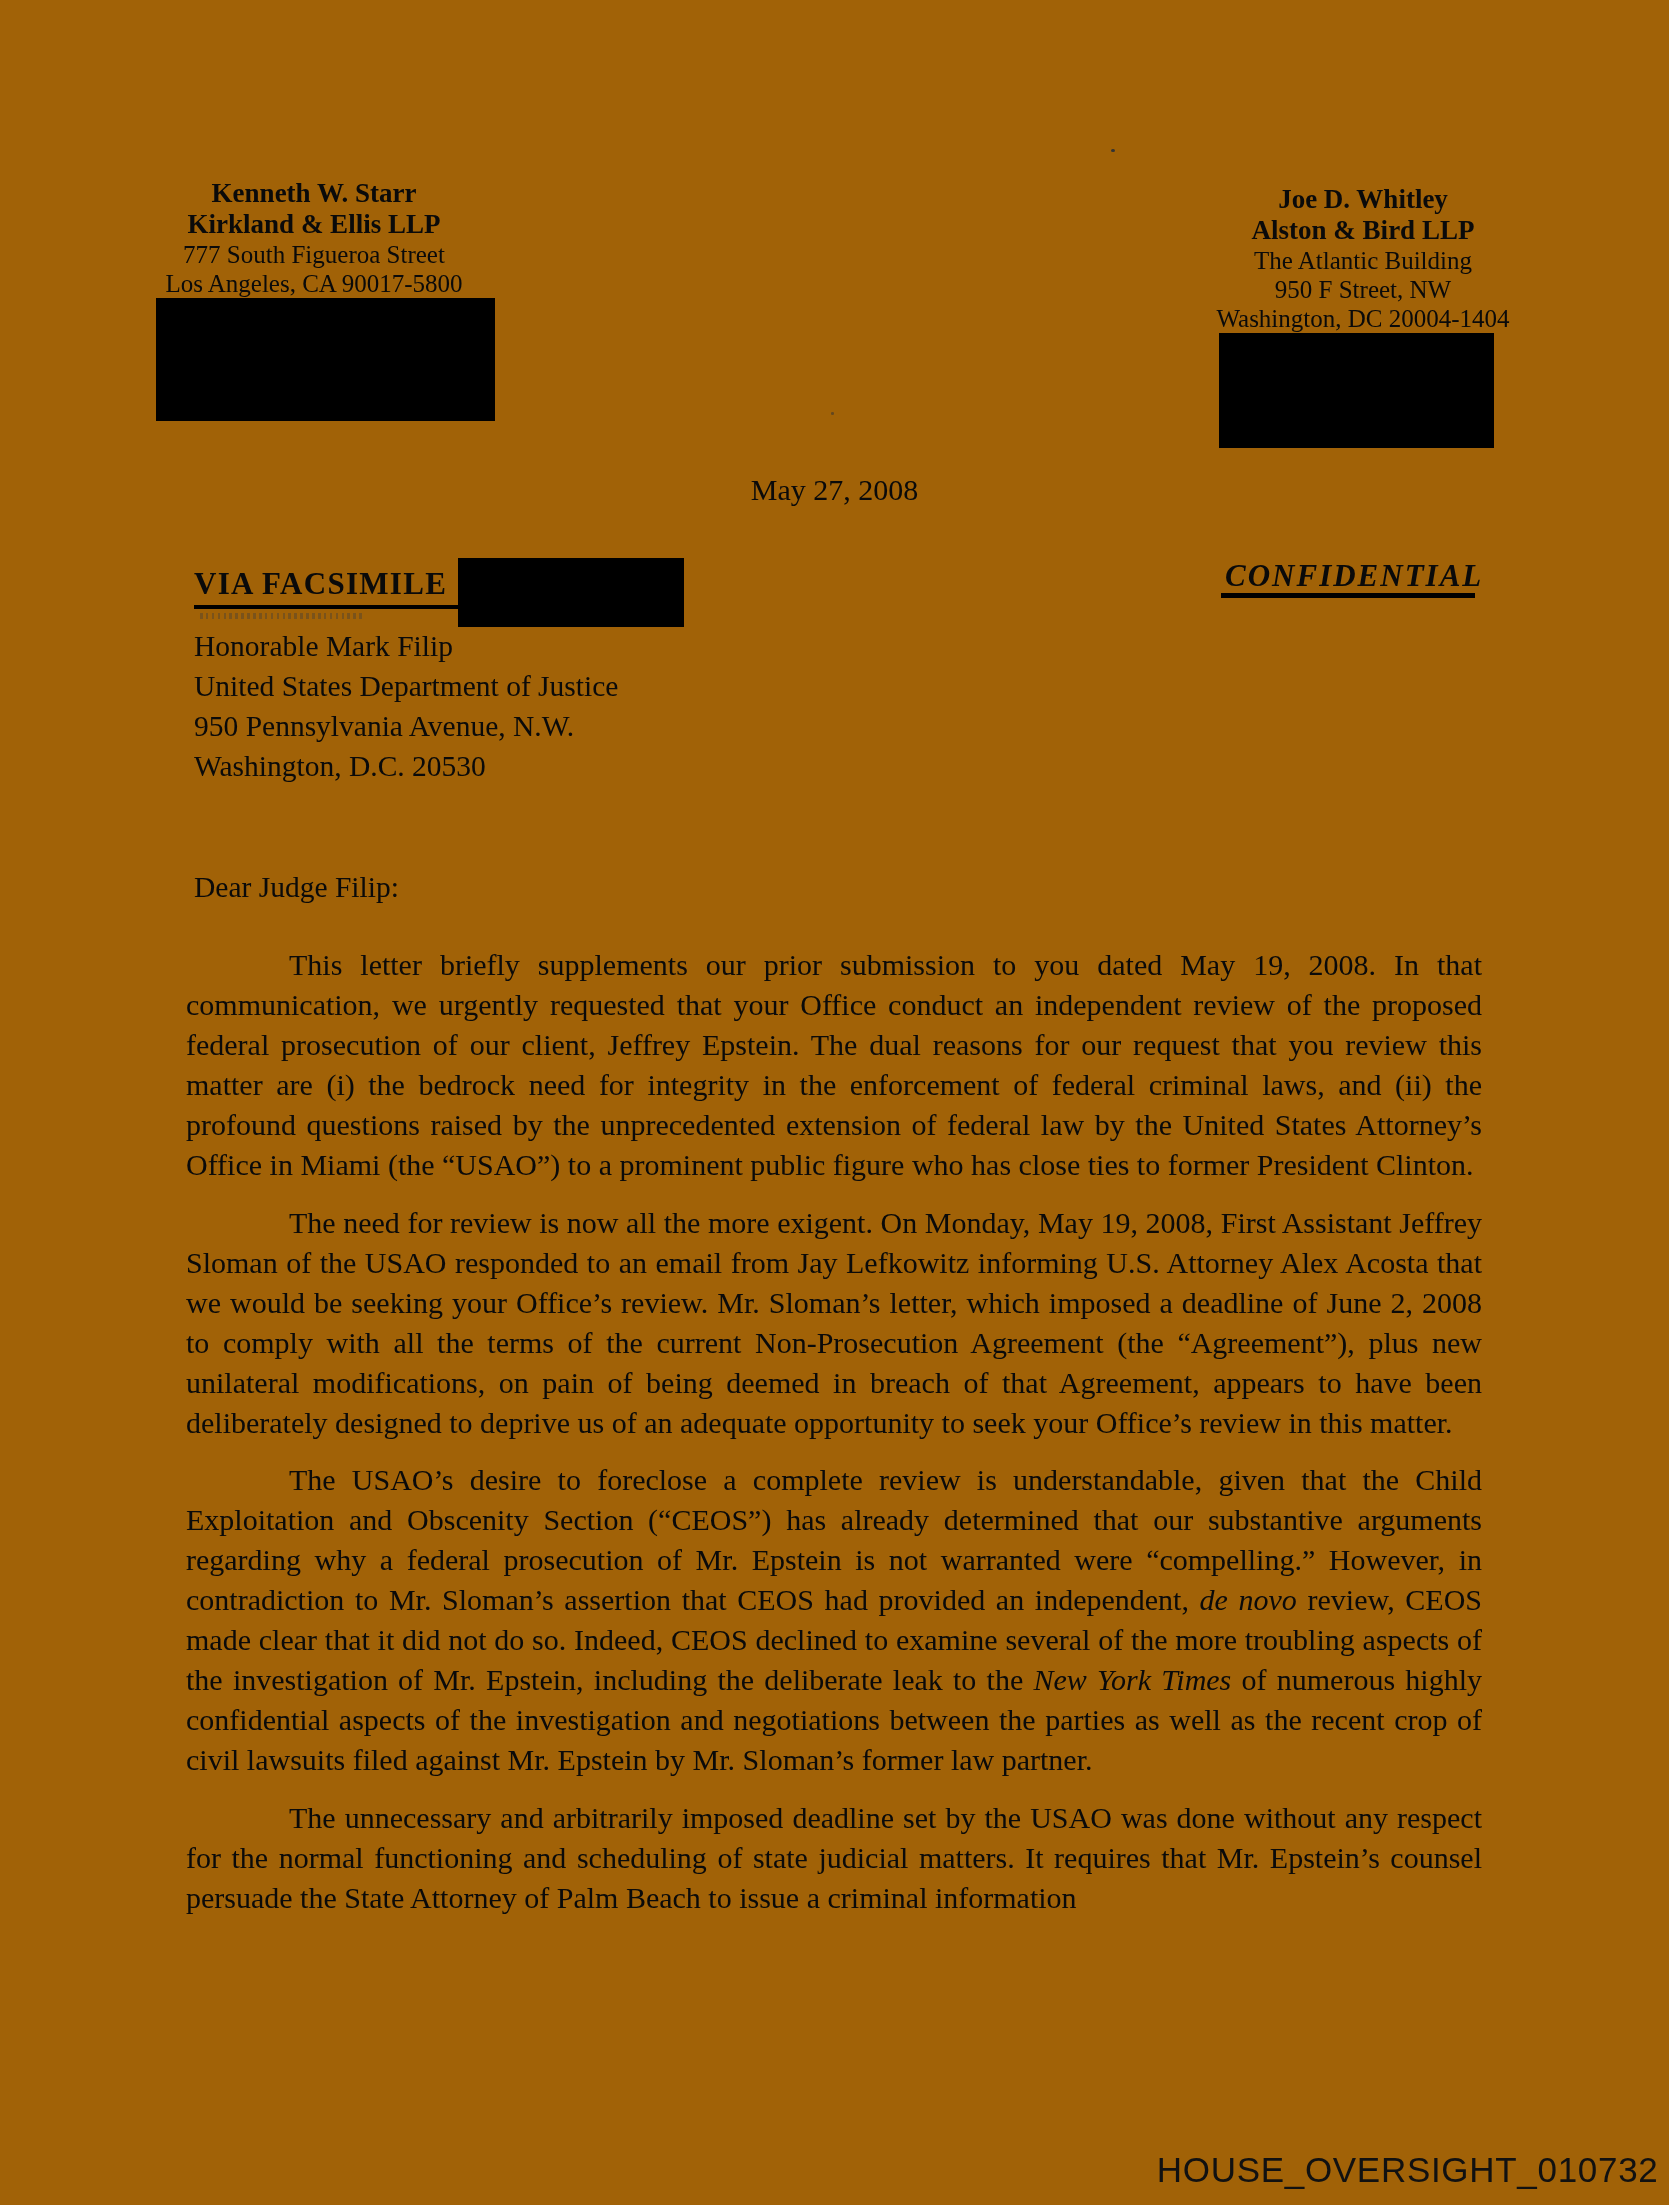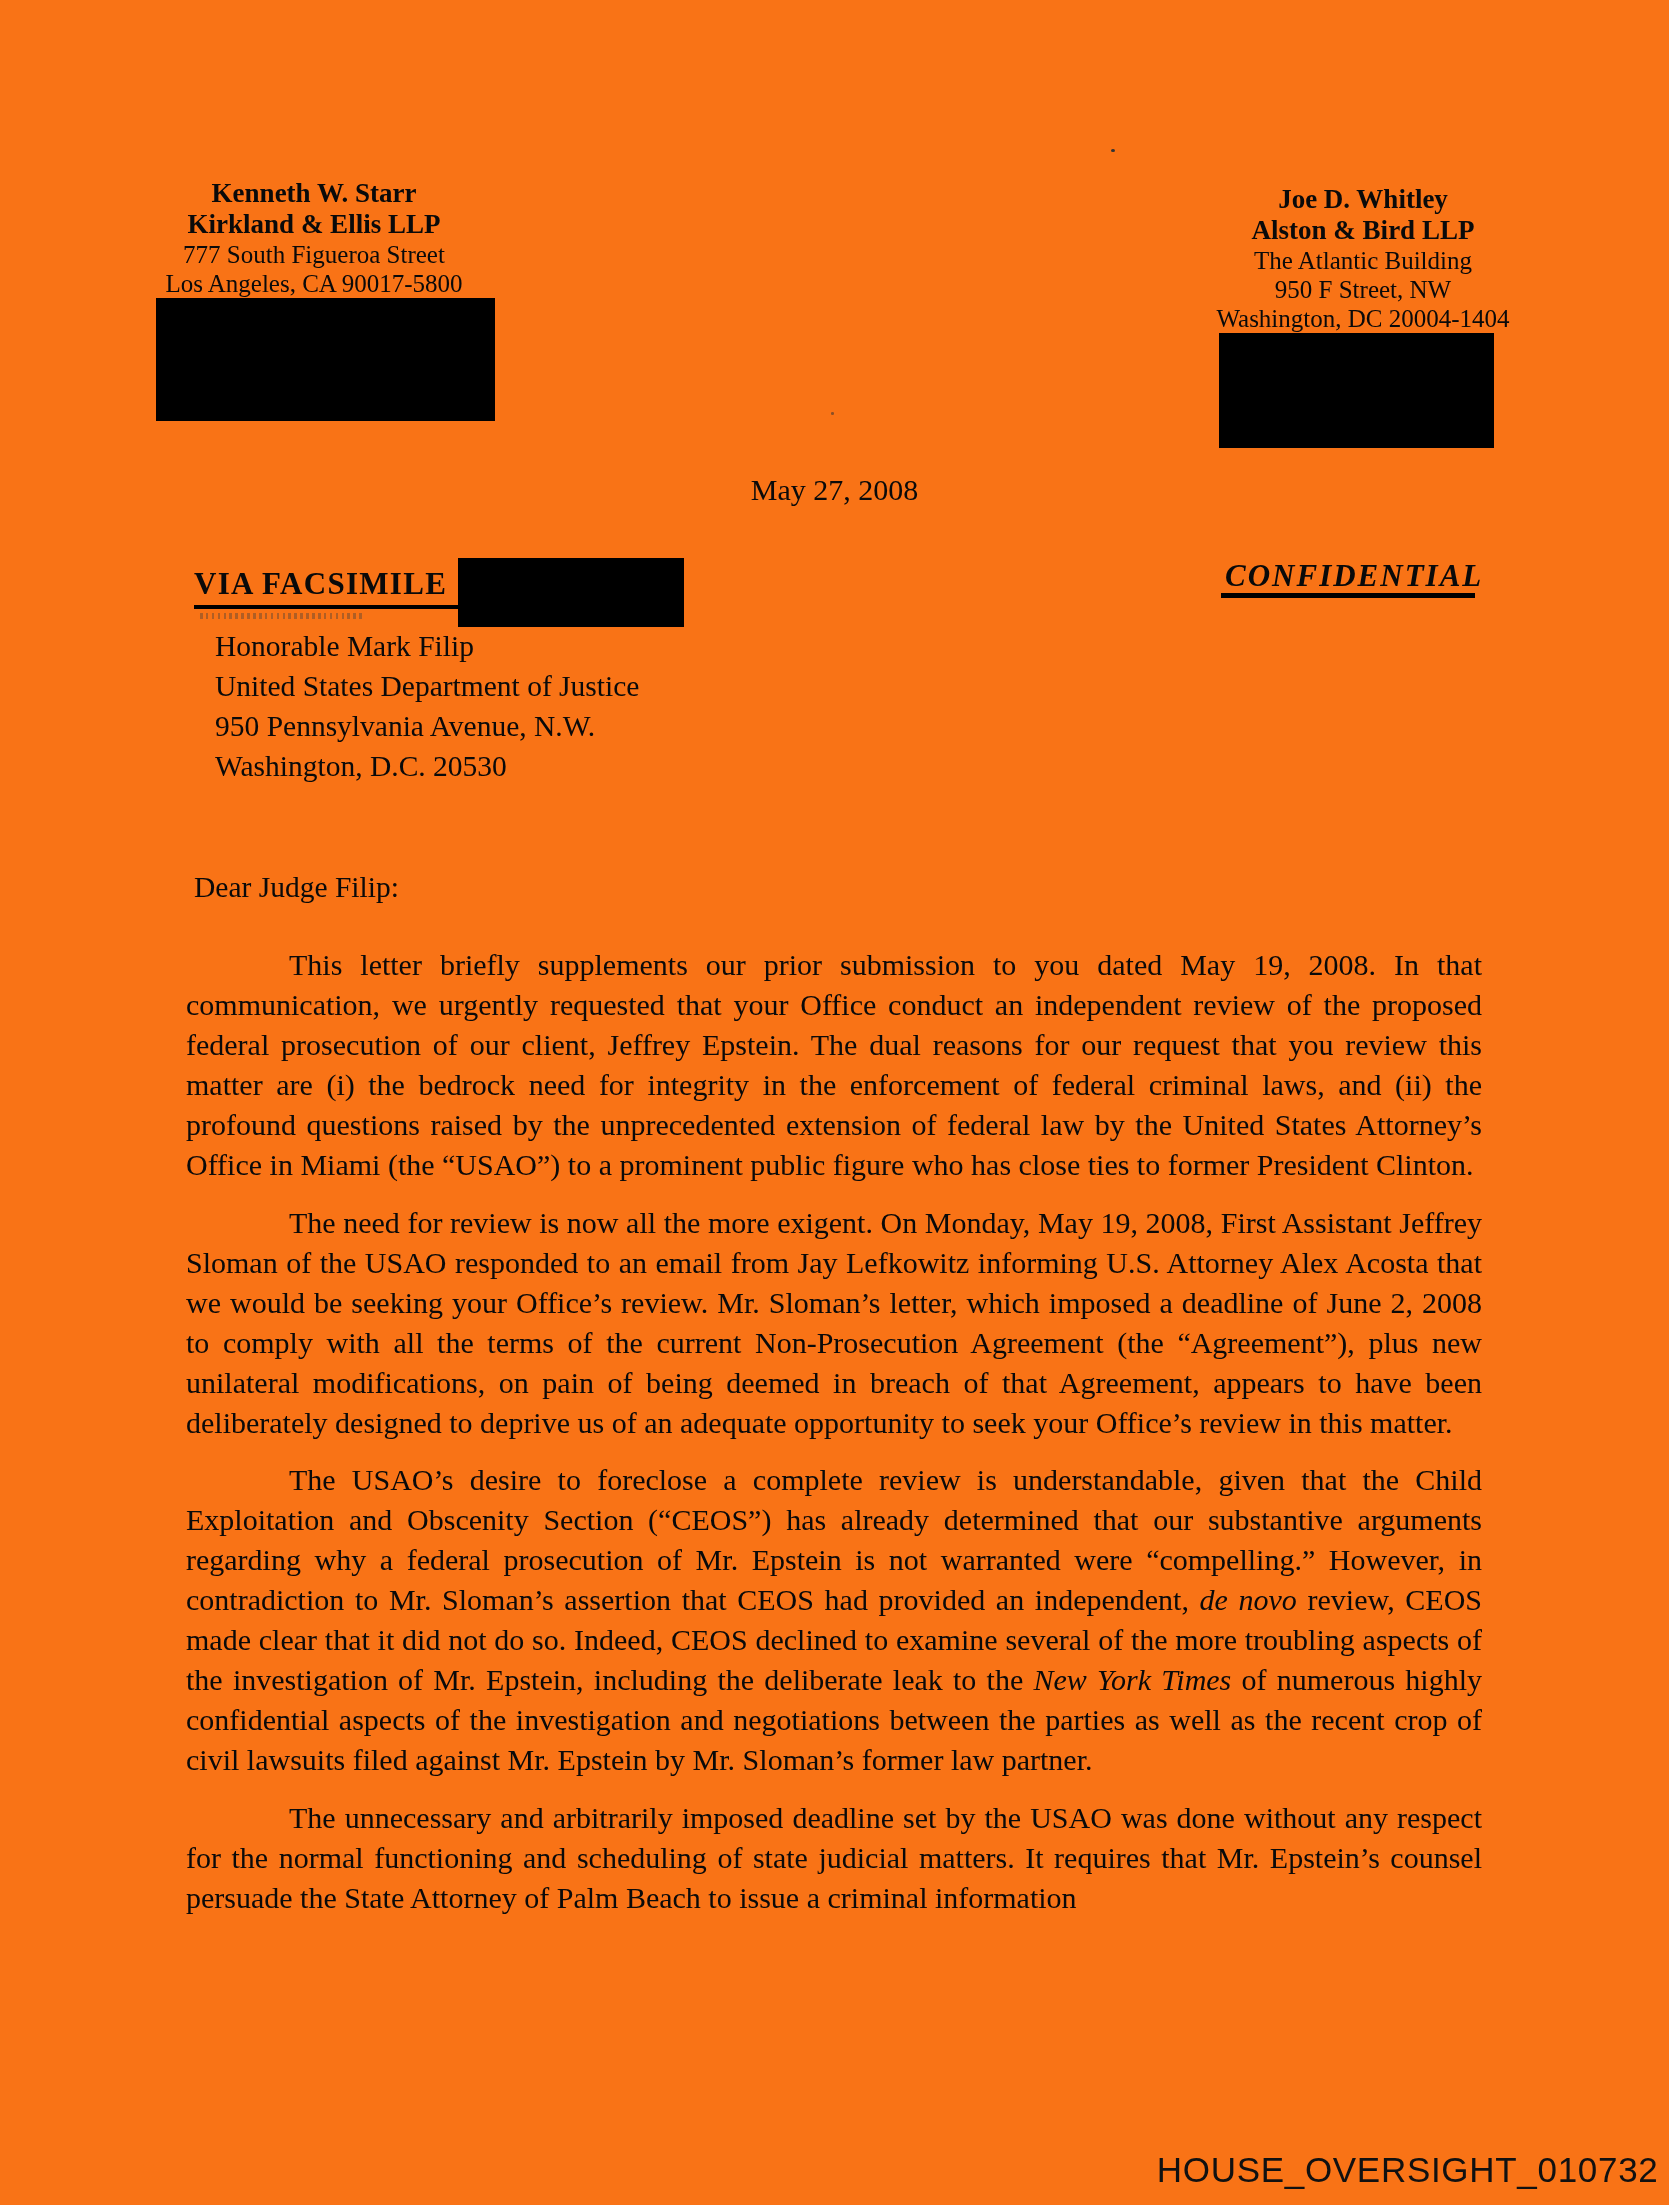--- a/index.html
+++ b/index.html
@@ -1,20 +1,20 @@
 <!DOCTYPE html>
 <html style="font-size:10.5px"><head>
 <meta charset="utf-8">
 <style>
   html, body { margin: 0; padding: 0; background: #ffffff; }
   .page {
     position: relative;
     width: 1669px;
     height: 2205px;
-    background: #f97316;
+    background: #a16207;
     font-family: "Liberation Serif", "DejaVu Serif", serif;
     color: #0a0a0a;
     overflow: hidden;
   }
 
   
   .sender { position: absolute; text-align: center; }
   .sender-left  { left: 85px;  top: 178px; width: 458px; }
   .sender-right { left: 1134px; top: 184px; width: 458px; }
   .s-name { font-size: 27px; font-weight: 700; line-height: 31px; }
@@ -43,21 +43,21 @@
     font-size: 31px; font-weight: 700; font-style: italic; letter-spacing: 2px;
   }
   .smudge {
     position: absolute; left: 200px; top: 613px; width: 165px; height: 5.9px;
     background: repeating-linear-gradient(90deg,
       rgba(60,60,60,.55) 0 2.6px, rgba(255,255,255,0) 2.6px 5.9px);
     filter: blur(0.7px); opacity: .7;
   }
 
   
-  .recipient { position: absolute; left: 194px; top: 626px; font-size: 29.5px; margin-left: 21px; }
+  .recipient { position: absolute; left: 194px; top: 626px; font-size: 29.5px; }
   .recipient div { line-height: 40px; }
   .salutation { position: absolute; left: 194px; top: 871px; font-size: 29.5px; }
 
   
   .body {
     position: absolute; left: 186px; top: 945px; width: 1296px;
     font-size: 30px; line-height: 40px;
     text-align: justify;
   }
   .body p { margin: 0 0 17.7px 0; text-indent: 103px; }

